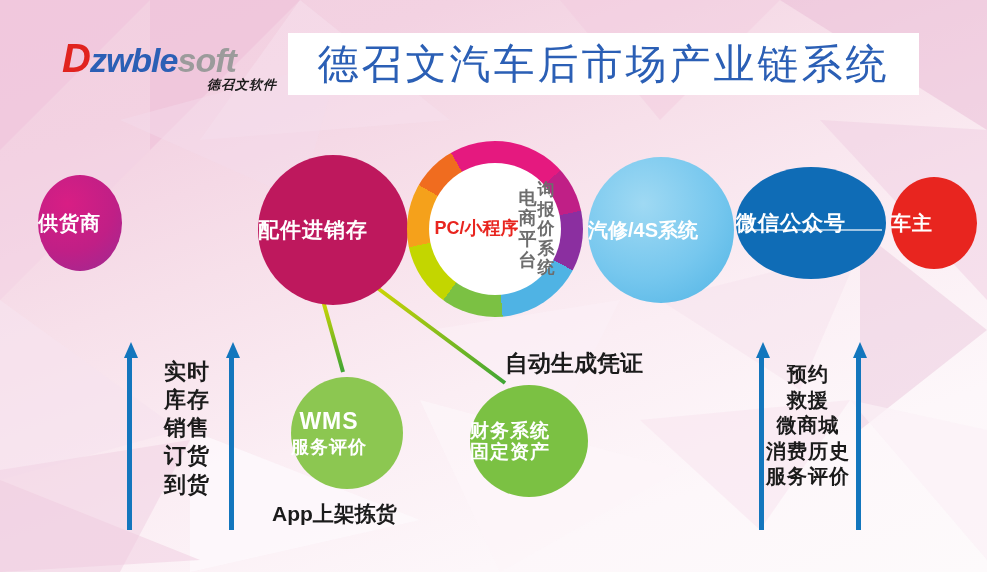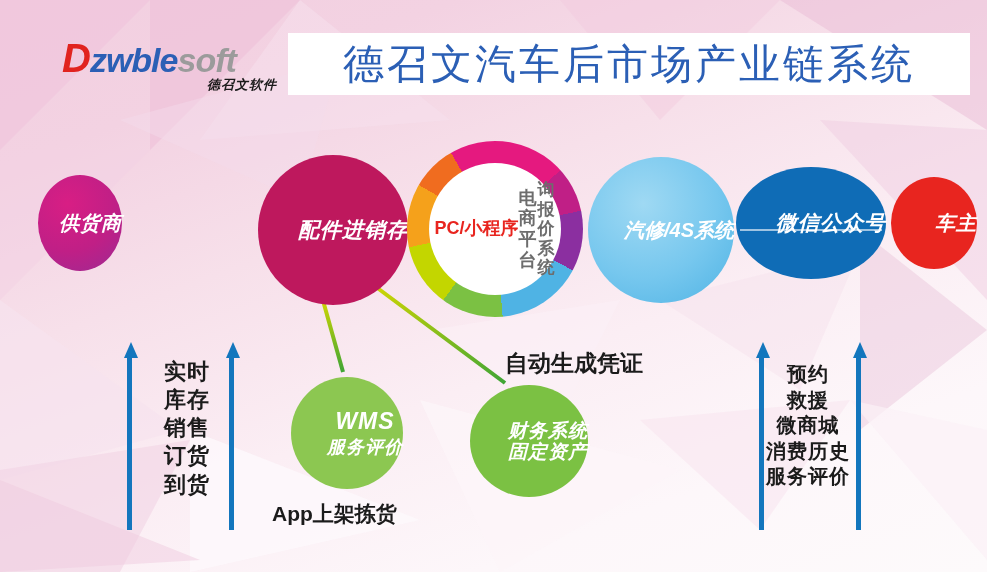--- a/index.html
+++ b/index.html
@@ -19,28 +19,28 @@
   .logo-wrap{position:absolute;left:62px;top:38px;width:215px;height:62px;}
   .logo-main{font-style:italic;font-weight:bold;font-size:34px;letter-spacing:-1px;
     line-height:40px;white-space:nowrap;}
   .logo-d{color:#e1231f;font-size:40px;}
   .logo-blue{color:#2b5fb5;}
   .logo-gray{color:#9b9b9b;}
   .logo-cn{position:absolute;right:0;top:38px;font-size:13px;font-weight:bold;
     color:#1a1a1a;letter-spacing:1px;font-style:italic;
     font-family:"DejaVu Sans","Liberation Sans",sans-serif;}
 
-  .title-box{position:absolute;left:288px;top:33px;width:682px;height:62px;
+  .title-box{position:absolute;left:288px;top:33px;width:631px;height:62px;
     background:#ffffff;display:flex;align-items:center;justify-content:center;}
   .title-text{font-family:"DejaVu Serif","Liberation Serif",serif;
     font-size:41px;color:#2b5fb5;letter-spacing:3px;white-space:nowrap;font-weight:normal;}
 
   
-  .node{position:absolute;display:flex;align-items:center;justify-content:flex-end;
-    color:#fff;font-weight:bold;text-align:center;line-height:1.12;font-style:italic;}
+  .node{position:absolute;display:flex;align-items:center;justify-content:flex-start;
+    color:#fff;font-weight:bold;text-align:center;line-height:1.12;}
   .node span{display:block;}
 
   .n-supplier{left:38px;top:175px;width:84px;height:96px;border-radius:50%;
     background:radial-gradient(circle at 35% 30%,#d81e84 0%,#c01f86 55%,#9c2a93 100%);
     font-size:20px;letter-spacing:1px;}
 
   .n-upstream{left:124px;top:167px;width:146px;height:112px;border-radius:50%;
     background:#0f6cb6;font-size:22px;letter-spacing:1px;}
   .n-upstream .divider{position:absolute;left:4px;right:4px;top:62px;height:2px;
     background:rgba(255,255,255,.65);}

